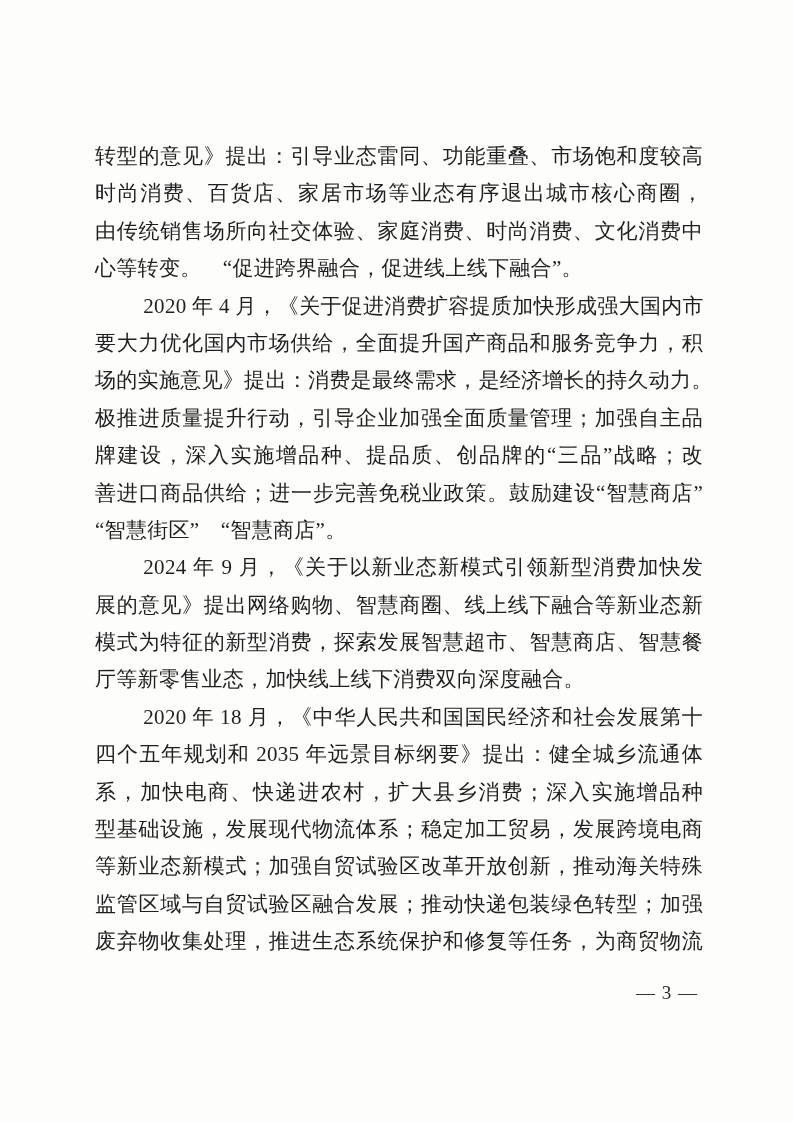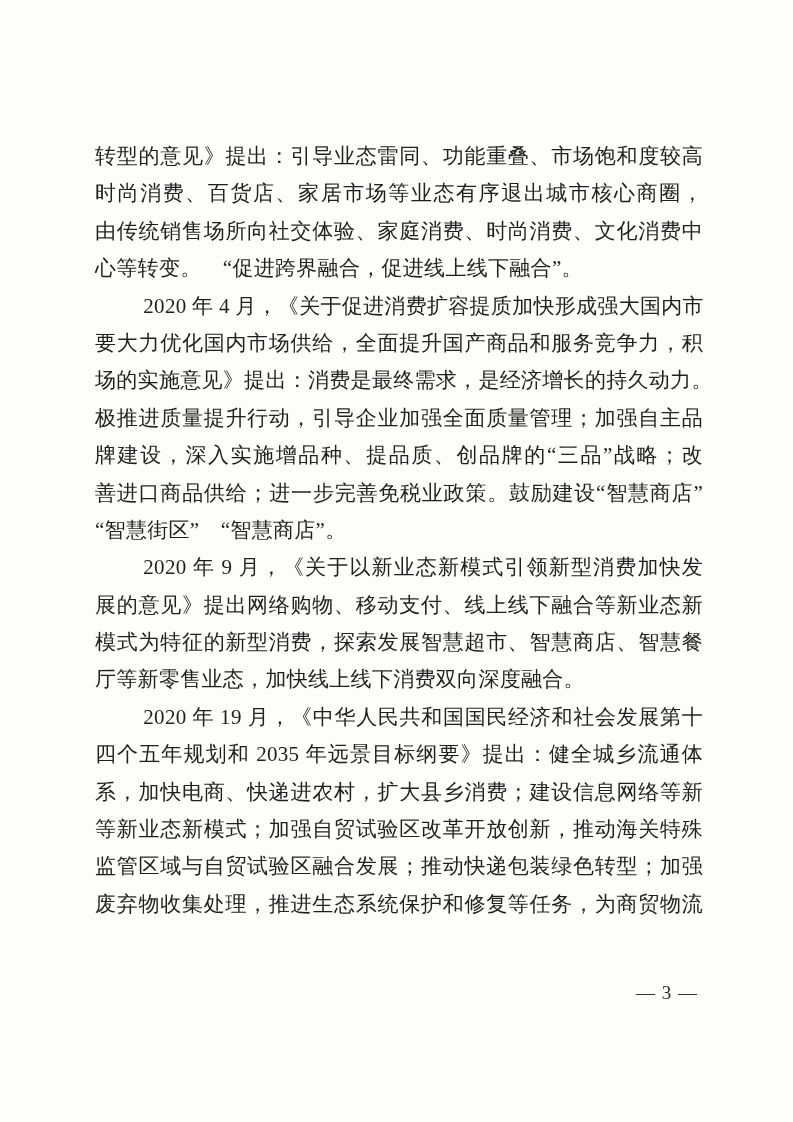--- a/index.html
+++ b/index.html
@@ -66,29 +66,30 @@
       <div class="para">
         <div class="line indent">2020 年 4 月，《关于促进消费扩容提质加快形成强大国内市</div>
         <div class="line">要大力优化国内市场供给，全面提升国产商品和服务竞争力，积</div>
         <div class="line">场的实施意见》提出：消费是最终需求，是经济增长的持久动力。</div>
         <div class="line">极推进质量提升行动，引导企业加强全面质量管理；加强自主品</div>
         <div class="line">牌建设，深入实施增品种、提品质、创品牌的“三品”战略；改</div>
         <div class="line">善进口商品供给；进一步完善免税业政策。鼓励建设“智慧商店”</div>
         <div class="line last">“智慧街区”　“智慧商店”。</div>
       </div>
       <div class="para">
-        <div class="line indent">2020 年 9 月，《关于以新业态新模式引领新型消费加快发</div>
-        <div class="line">展的意见》提出网络购物、移动支付、线上线下融合等新业态新</div>
+        <div class="line indent">2024 年 9 月，《关于以新业态新模式引领新型消费加快发</div>
+        <div class="line">展的意见》提出网络购物、智慧商圈、线上线下融合等新业态新</div>
         <div class="line">模式为特征的新型消费，探索发展智慧超市、智慧商店、智慧餐</div>
         <div class="line last">厅等新零售业态，加快线上线下消费双向深度融合。</div>
       </div>
       <div class="para">
-        <div class="line indent">2020 年 19 月，《中华人民共和国国民经济和社会发展第十</div>
+        <div class="line indent">2020 年 18 月，《中华人民共和国国民经济和社会发展第十</div>
         <div class="line">四个五年规划和 2035 年远景目标纲要》提出：健全城乡流通体</div>
-        <div class="line">系，加快电商、快递进农村，扩大县乡消费；建设信息网络等新</div>
+        <div class="line">系，加快电商、快递进农村，扩大县乡消费；深入实施增品种</div>
+        <div class="line">型基础设施，发展现代物流体系；稳定加工贸易，发展跨境电商</div>
         <div class="line">等新业态新模式；加强自贸试验区改革开放创新，推动海关特殊</div>
         <div class="line">监管区域与自贸试验区融合发展；推动快递包装绿色转型；加强</div>
         <div class="line">废弃物收集处理，推进生态系统保护和修复等任务，为商贸物流</div>
       </div>
     </main>
   <div class="footer">
     <span>— 3 —</span>
   </div>
 </div>
 

